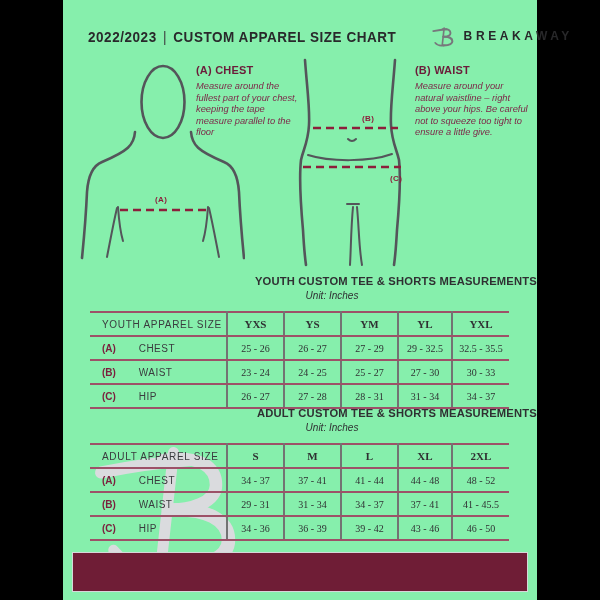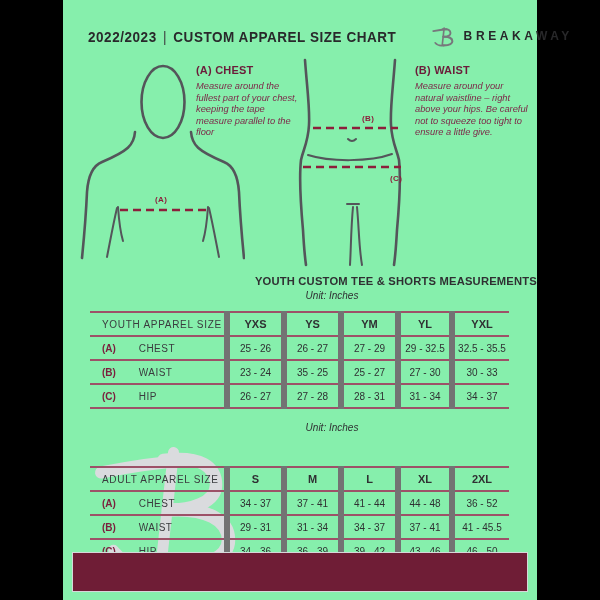--- a/index.html
+++ b/index.html
@@ -42,21 +42,21 @@
   
   .sec-title { position:absolute; left:0; width:474px; text-align:right;
                font-size:11.2px; font-weight:700; color:#2f3032; letter-spacing:0.2px; }
   .sec-unit { position:absolute; left:0; width:474px; text-align:center;
               font-size:10px; font-style:italic; color:#2f3032;margin-left:32px; }
   .tbl { position:absolute; left:27px; width:419px; border-collapse:collapse;
          table-layout:fixed; z-index:2; background:transparent; }
   .tbl { border-top:2px solid #9d5168; }
   .tbl th, .tbl td { border-bottom:2px solid #9d5168; height:22px; padding:0;
                      text-align:center; vertical-align:middle; }
-  .tbl th + th, .tbl td + td { border-left:6px solid #737373; }
+  .tbl th + th, .tbl td + td { border-left:2px solid #737373;font-family:Liberation Serif, serif; }
   .tbl .col-label { text-align:left; padding-left:12px; }
   .tbl thead th { font-size:11px; font-weight:700; color:#2f3032;margin-top:40px; }
   .tbl thead th.col-label { font-size:10px; font-weight:400; color:#3a3b3e; letter-spacing:0.7px; }
   .tbl td { font-size:10px; color:#2f3032; }
   .row-key { font-weight:700; color:#7b1f3d; }
   .row-label { color:#3a3b3e; letter-spacing:0.5px;padding-left:20px; }
   
   .watermark { position:absolute; left:18px; top:420px; color:#dadbde; z-index:1; }
   .bottom-bar { position:absolute; left:10px; top:553px; width:454px; height:38px;
                 background:#6f1d36; box-shadow:0 0 0 1px #d6d7d9; z-index:3; }
@@ -164,21 +164,21 @@
           <td>27 - 29</td>
           <td>29 - 32.5</td>
           <td>32.5 - 35.5</td>
         </tr>
         <tr>
           <td class="col-label">
             <span class="row-key">(B)</span>
             <span class="row-label">WAIST</span>
           </td>
           <td>23 - 24</td>
-          <td>35 - 25</td>
+          <td>24 - 25</td>
           <td>25 - 27</td>
           <td>27 - 30</td>
           <td>30 - 33</td>
         </tr>
         <tr>
           <td class="col-label">
             <span class="row-key">(C)</span>
             <span class="row-label">HIP</span>
           </td>
           <td>26 - 27</td>
@@ -187,22 +187,23 @@
           <td>31 - 34</td>
           <td>34 - 37</td>
         </tr>
       </tbody>
     </table>
 
     <svg class="watermark" width="190" height="170" viewBox="0 0 36 34">
       <use href="#logo-b"></use>
     </svg>
 
+    <div class="sec-title" style="top:407px;">ADULT CUSTOM TEE &amp; SHORTS MEASUREMENTS</div>
     <div class="sec-unit" style="top:422px;">Unit: Inches</div>
-    <table class="tbl" style="top:466px;">
+    <table class="tbl" style="top:443px;">
       <colgroup>
         <col style="width:137px">
           <col style="width:57px">
           <col style="width:57px">
         <col style="width:57px">
           <col style="width:54px">
           <col style="width:57px">
       </colgroup>
       <thead>
         <tr>
@@ -217,21 +218,21 @@
       <tbody>
         <tr>
           <td class="col-label">
             <span class="row-key">(A)</span>
             <span class="row-label">CHEST</span>
           </td>
           <td>34 - 37</td>
           <td>37 - 41</td>
           <td>41 - 44</td>
           <td>44 - 48</td>
-          <td>36 - 52</td>
+          <td>48 - 52</td>
         </tr>
         <tr>
           <td class="col-label">
             <span class="row-key">(B)</span>
             <span class="row-label">WAIST</span>
           </td>
           <td>29 - 31</td>
           <td>31 - 34</td>
           <td>34 - 37</td>
           <td>37 - 41</td>

